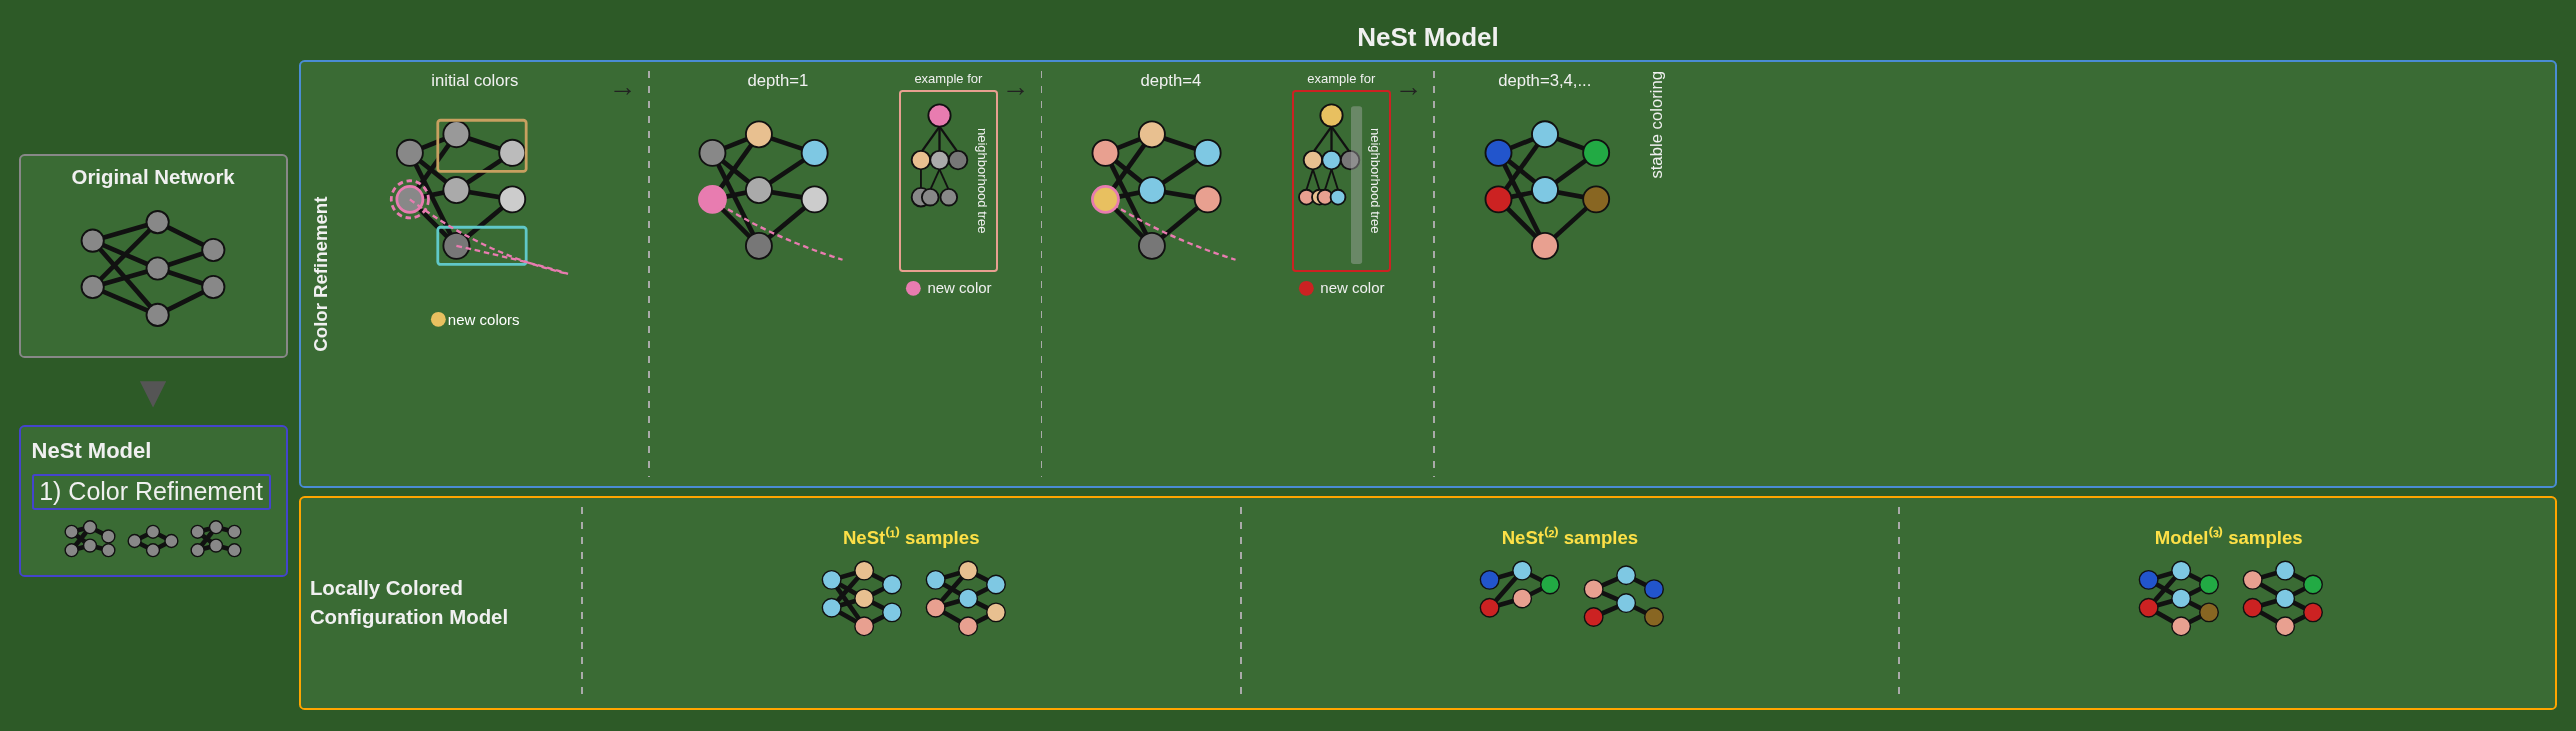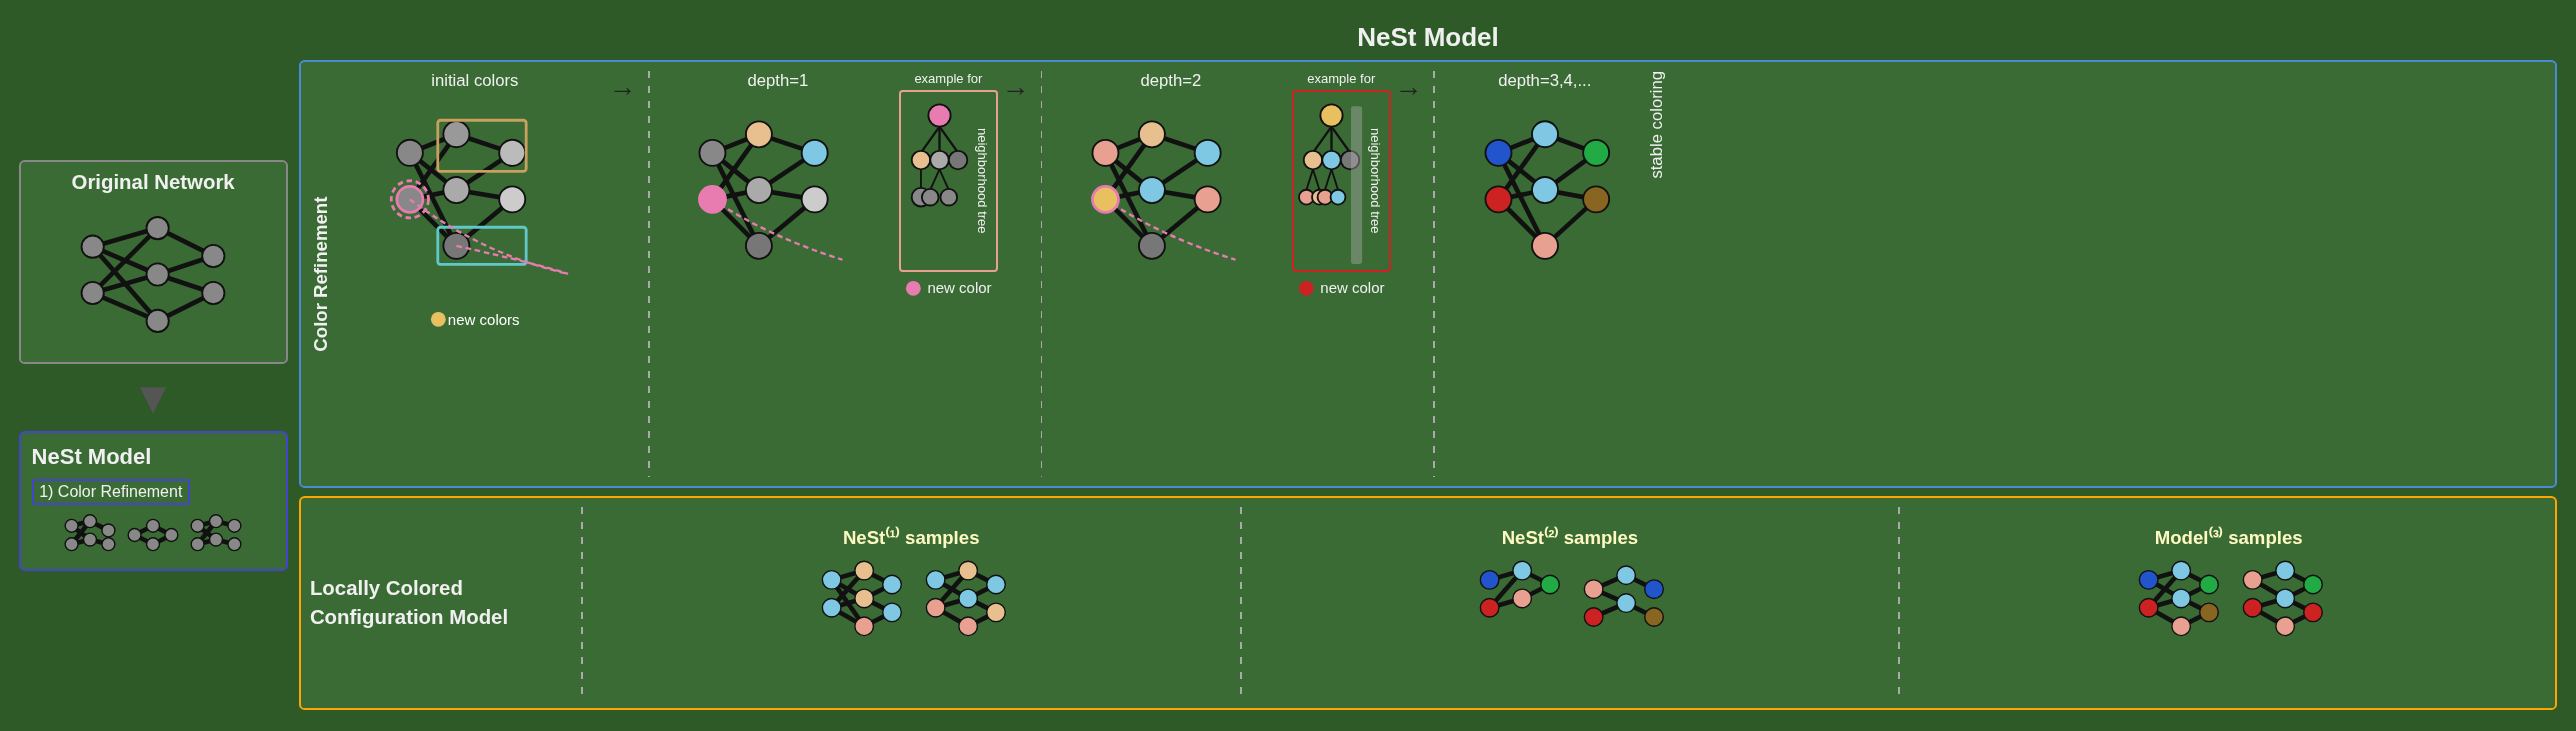--- a/index.html
+++ b/index.html
@@ -59,21 +59,21 @@
       width: 269px;
     }
     .nest-model-box .box-title {
       color: #f0f0f0;
       font-size: 22px;
       font-weight: bold;
       margin-bottom: 9.3px;
     }
     .nest-item {
       color: #f0f0f0;
-      font-size: 16px;
+      font-size: 25px;
       margin-bottom: 7.4px;
       display: flex;
       align-items: center;
       gap: 5.6px;
     }
     .color-ref-label {
       border: 2.3px solid #4444cc;
       border-radius: 2.8px;
       padding: 1.9px 5.6px;
       display: inline-block;
@@ -181,21 +181,21 @@
       flex-shrink: 0;
     }
     .nest-sample-group {
       display: flex;
       flex-direction: column;
       align-items: center;
       flex: 1;
       padding: 0 9.3px;
     }
     .nest-sample-title {
-      color: #fef9c3;
+      color: #fde047;
       font-size: 18.6px;
       font-weight: bold;
       margin-bottom: 3px;
     }
     
     svg { overflow: visible; }
     .node-gray { fill: #888; }
     .edge-thick { stroke: #111; stroke-width: 5; fill: none; }
     .edge-pink-dash { stroke: #e87cb0; stroke-width: 2.5; fill: none; stroke-dasharray: 6,4; }
     .neighborhood-tree-label {
@@ -407,21 +407,21 @@
                 <circle cx="9" cy="9" r="8" fill="#e87cb0"></circle>
               </svg>
             <span style="color:#f0f0f0;font-size:15px;">new color</span>
           </div>
         </div>
 
         <div class="arrow-right">→</div>
         <div class="dashed-divider"></div>
 
         <div class="stage" style="width:242px">
-          <div class="stage-title">depth=2</div>
+          <div class="stage-title">depth=4</div>
           <svg width="223" height="214" viewBox="0 0 240 230">
             <line x1="50" y1="60" x2="100" y2="40" class="edge-thick"></line>
             <line x1="50" y1="60" x2="100" y2="100" class="edge-thick"></line>
             <line x1="50" y1="110" x2="100" y2="40" class="edge-thick"></line>
             <line x1="50" y1="110" x2="100" y2="100" class="edge-thick"></line>
             <line x1="50" y1="110" x2="100" y2="160" class="edge-thick"></line>
             <line x1="50" y1="60" x2="100" y2="160" class="edge-thick"></line>
             <line x1="100" y1="40" x2="160" y2="60" class="edge-thick"></line>
             <line x1="100" y1="100" x2="160" y2="60" class="edge-thick"></line>
             <line x1="100" y1="100" x2="160" y2="110" class="edge-thick"></line>

